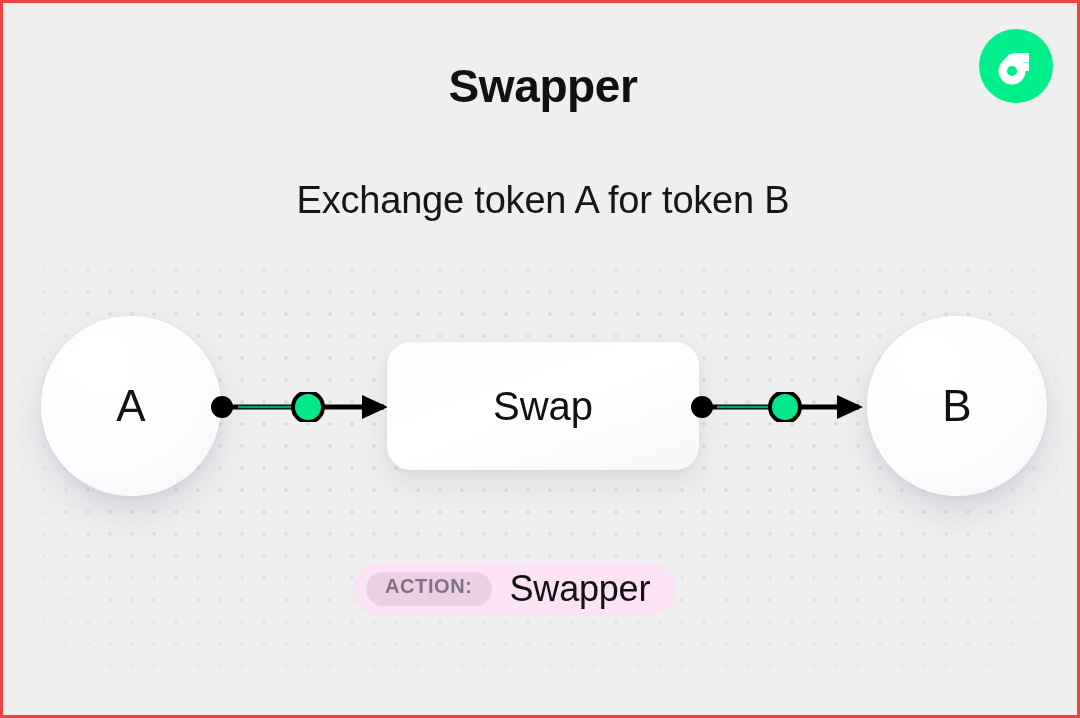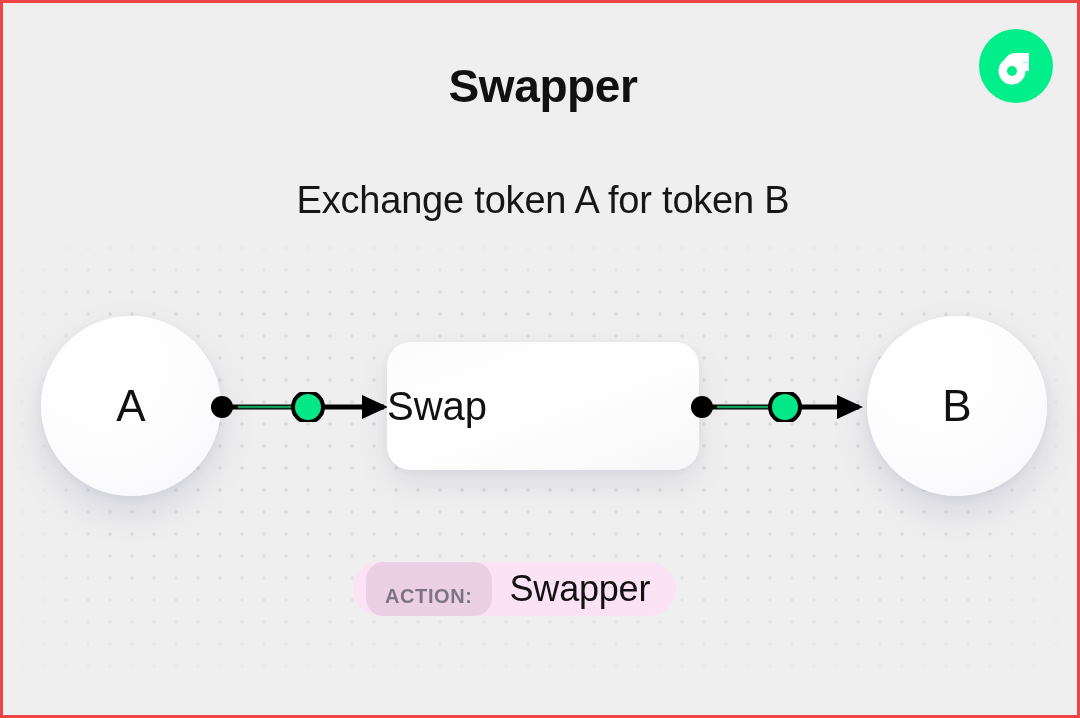--- a/index.html
+++ b/index.html
@@ -104,21 +104,21 @@
     left: 384px;
     top: 339px;
     width: 312px;
     height: 128px;
     border-radius: 24px;
     background: linear-gradient(160deg, #fcfcfc 0%, #ffffff 46%, #f7f7f8 100%);
     box-shadow: 0 14px 30px rgba(100, 100, 140, 0.13),
                 0 2px 7px rgba(90, 90, 130, 0.06);
     display: flex;
     align-items: center;
-    justify-content: flex-start;
+    justify-content: center;
     font-size: 40px;
     color: #111111;
   }
 
   
   .connector { position: absolute; }
   #connector-left  { left: 205px; top: 389px; width: 182px; height: 30px; }
   #connector-right { left: 686px; top: 389px; width: 176px; height: 30px; }
 
   
@@ -130,21 +130,21 @@
     padding: 0 22px 0 13px;
     border-radius: 27px;
     background: #fbe2f4;
     display: flex;
     align-items: center;
     gap: 18px;
   }
   #action-chip {
     background: #ebd0e5;
     border-radius: 18px;
-    padding: 23px 19px 8px 19px;
+    padding: 3px 19px 8px 19px;
     font-size: 20px;
     font-weight: 600;
     letter-spacing: 0.6px;
     color: #7d7386;
   }
   #action-value {
     font-size: 36px;
     color: #121212;
     letter-spacing: -0.2px;
     padding-right: 4px;

